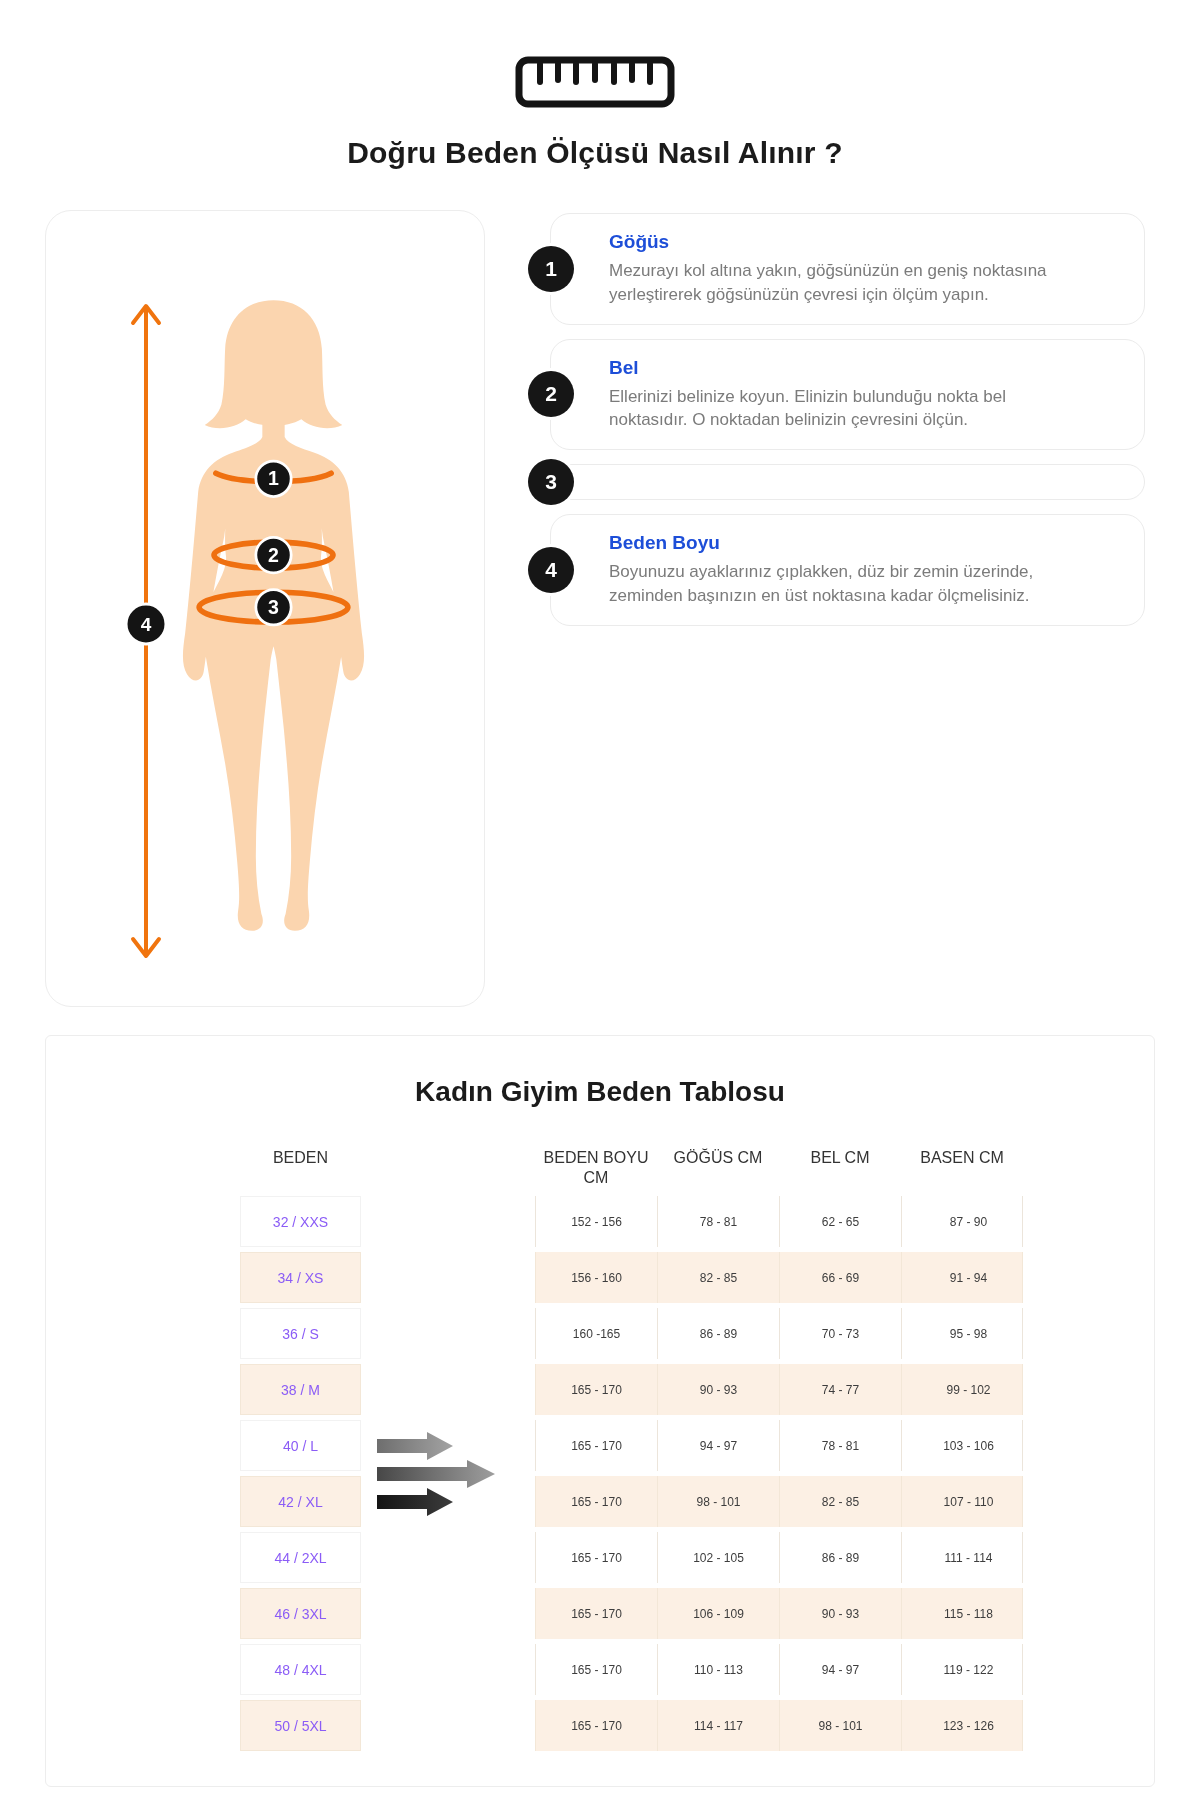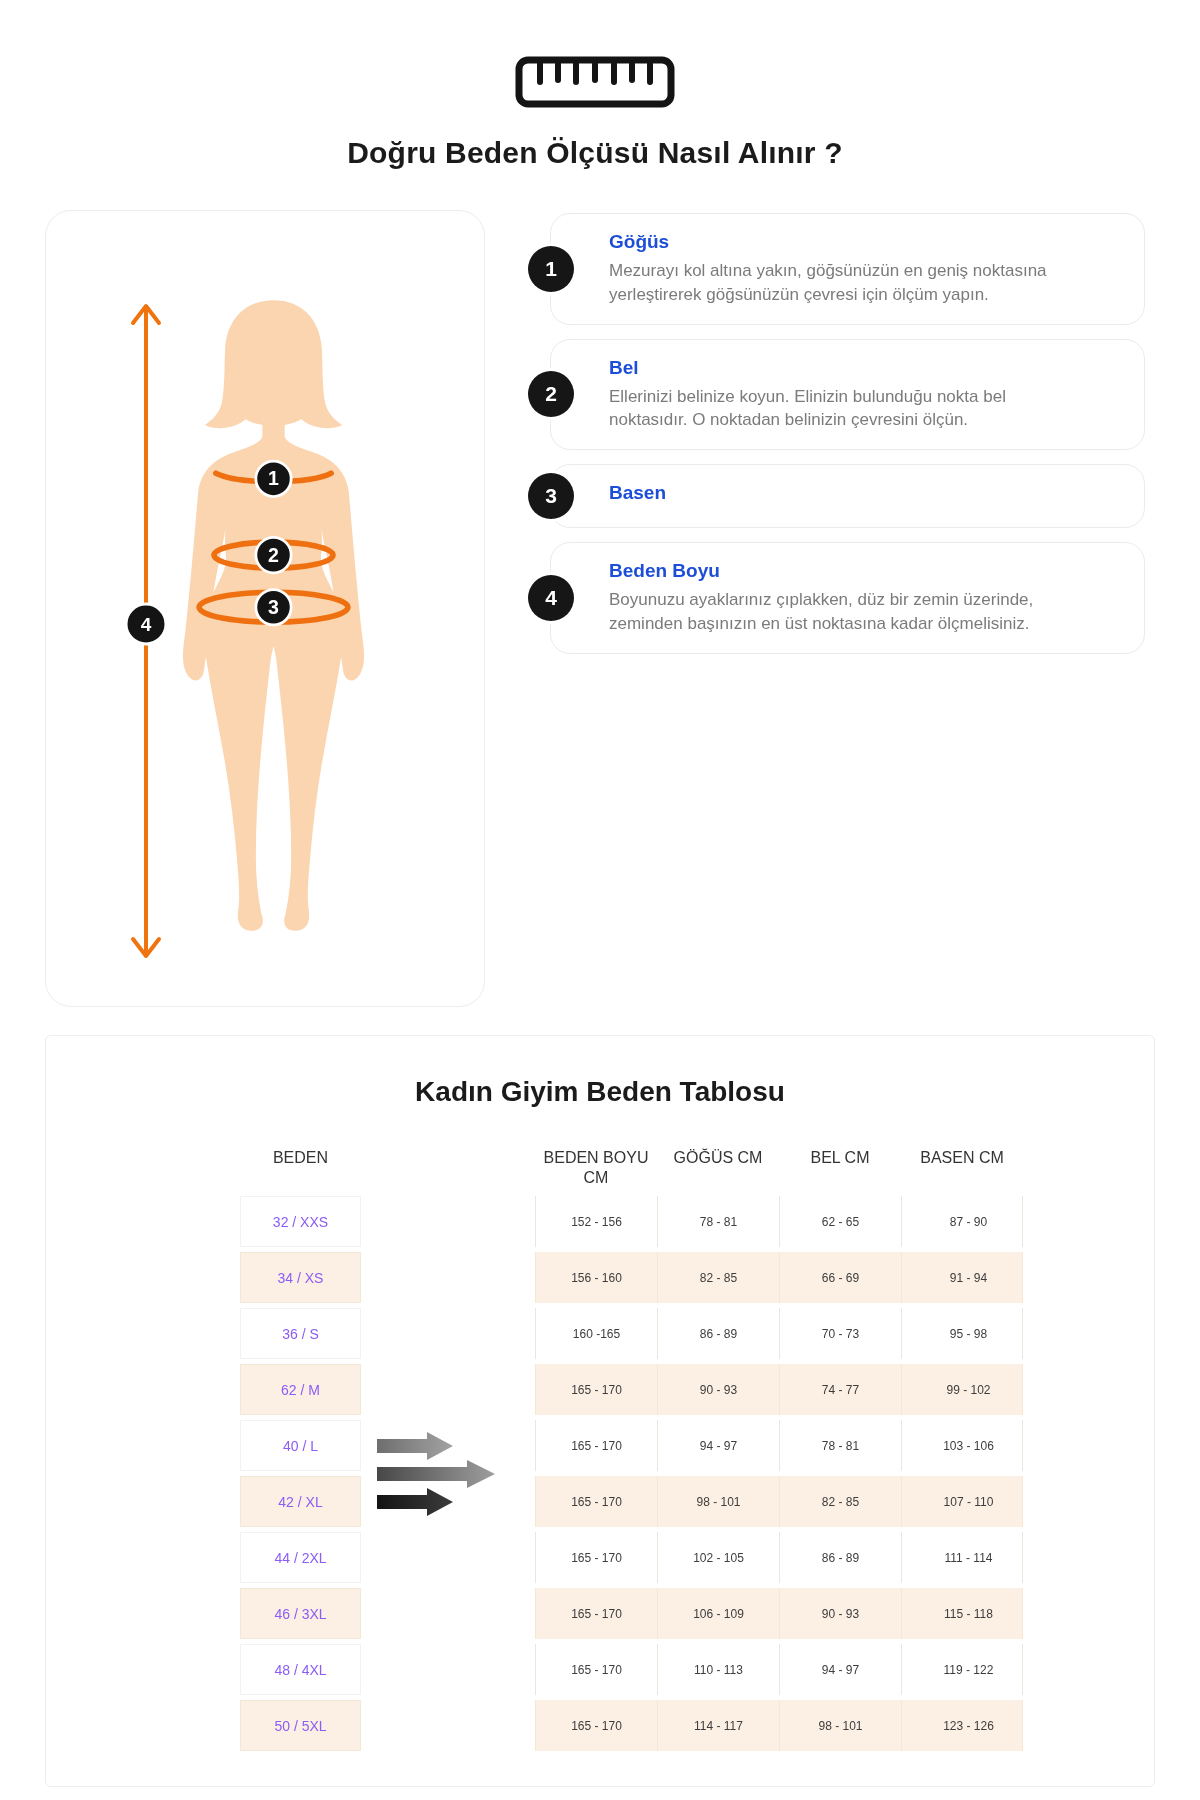--- a/index.html
+++ b/index.html
@@ -126,21 +126,20 @@
       <div class="step-title">Göğüs</div>
       <div class="step-desc">Mezurayı kol altına yakın, göğsünüzün en geniş noktasına yerleştirerek göğsünüzün çevresi için ölçüm yapın.</div>
     </div>
     <div class="step-card">
       <div class="step-badge">2</div>
       <div class="step-title">Bel</div>
       <div class="step-desc">Ellerinizi belinize koyun. Elinizin bulunduğu nokta bel noktasıdır. O noktadan belinizin çevresini ölçün.</div>
     </div>
     <div class="step-card">
       <div class="step-badge">3</div>
-      <div class="step-title">Basen</div>
     </div>
     <div class="step-card">
       <div class="step-badge">4</div>
       <div class="step-title">Beden Boyu</div>
       <div class="step-desc">Boyunuzu ayaklarınız çıplakken, düz bir zemin üzerinde, zeminden başınızın en üst noktasına kadar ölçmelisiniz.</div>
     </div>
   </div>
 
   <div class="table-panel">
     <div class="table-title">Kadın Giyim Beden Tablosu</div>
@@ -176,21 +175,21 @@
       </div>
       <div class="row">
         <div class="c-beden">36 / S</div>
         <div class="c-spacer"></div>
         <div class="c-data">160 -165</div>
         <div class="c-data">86 - 89</div>
         <div class="c-data">70 - 73</div>
         <div class="c-data last">95 - 98</div>
       </div>
       <div class="row alt">
-        <div class="c-beden">62 / M</div>
+        <div class="c-beden">38 / M</div>
         <div class="c-spacer"></div>
         <div class="c-data">165 - 170</div>
         <div class="c-data">90 - 93</div>
         <div class="c-data">74 - 77</div>
         <div class="c-data last">99 - 102</div>
       </div>
       <div class="row">
         <div class="c-beden">40 / L</div>
         <div class="c-spacer"></div>
         <div class="c-data">165 - 170</div>

